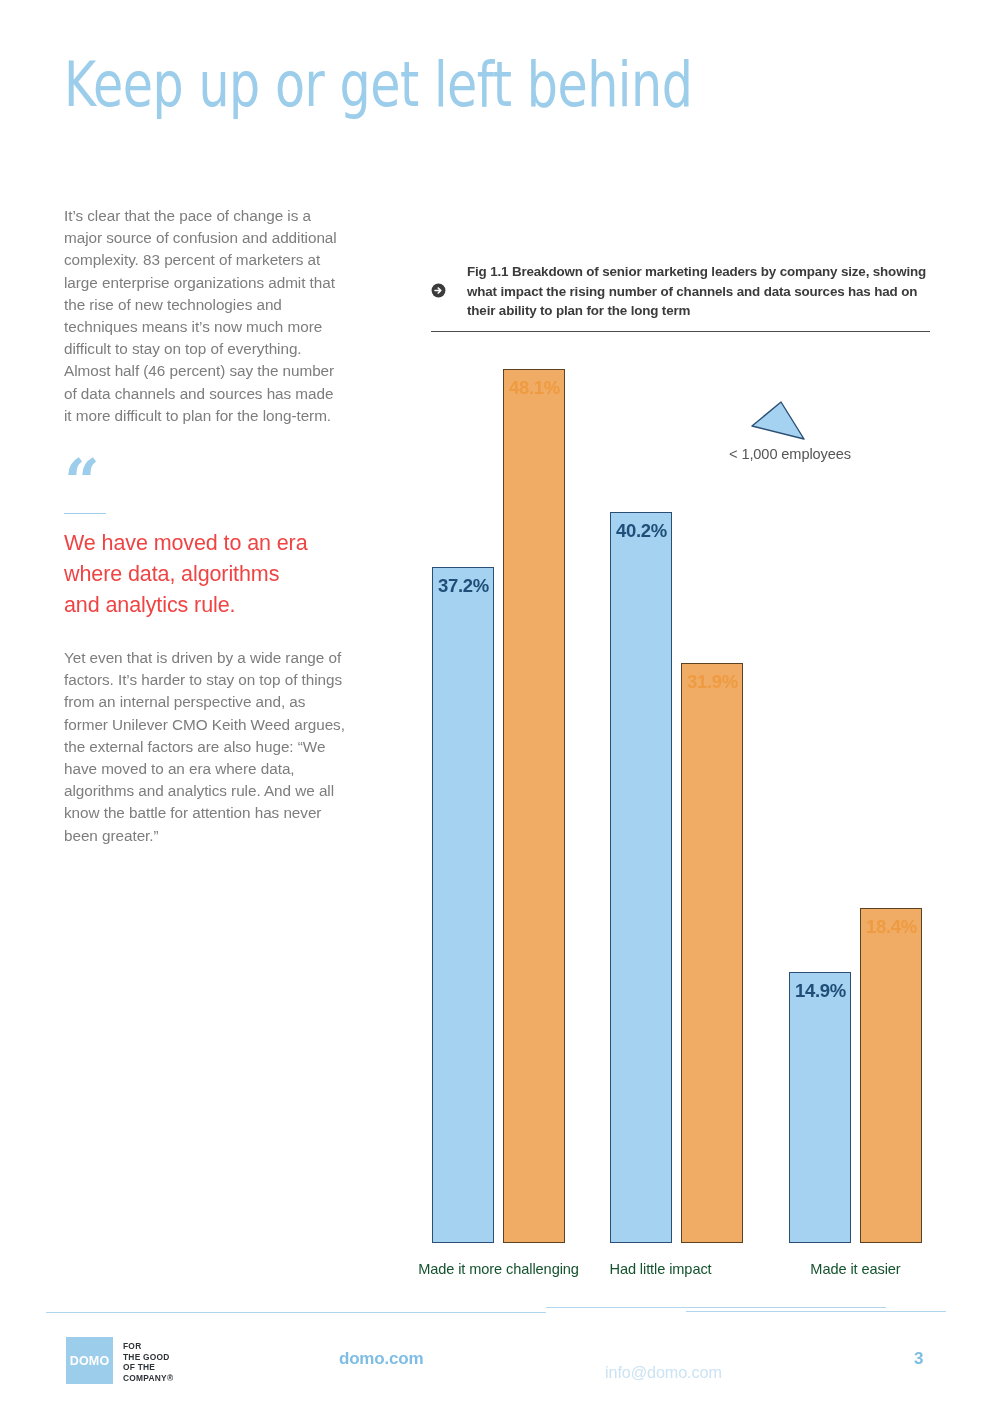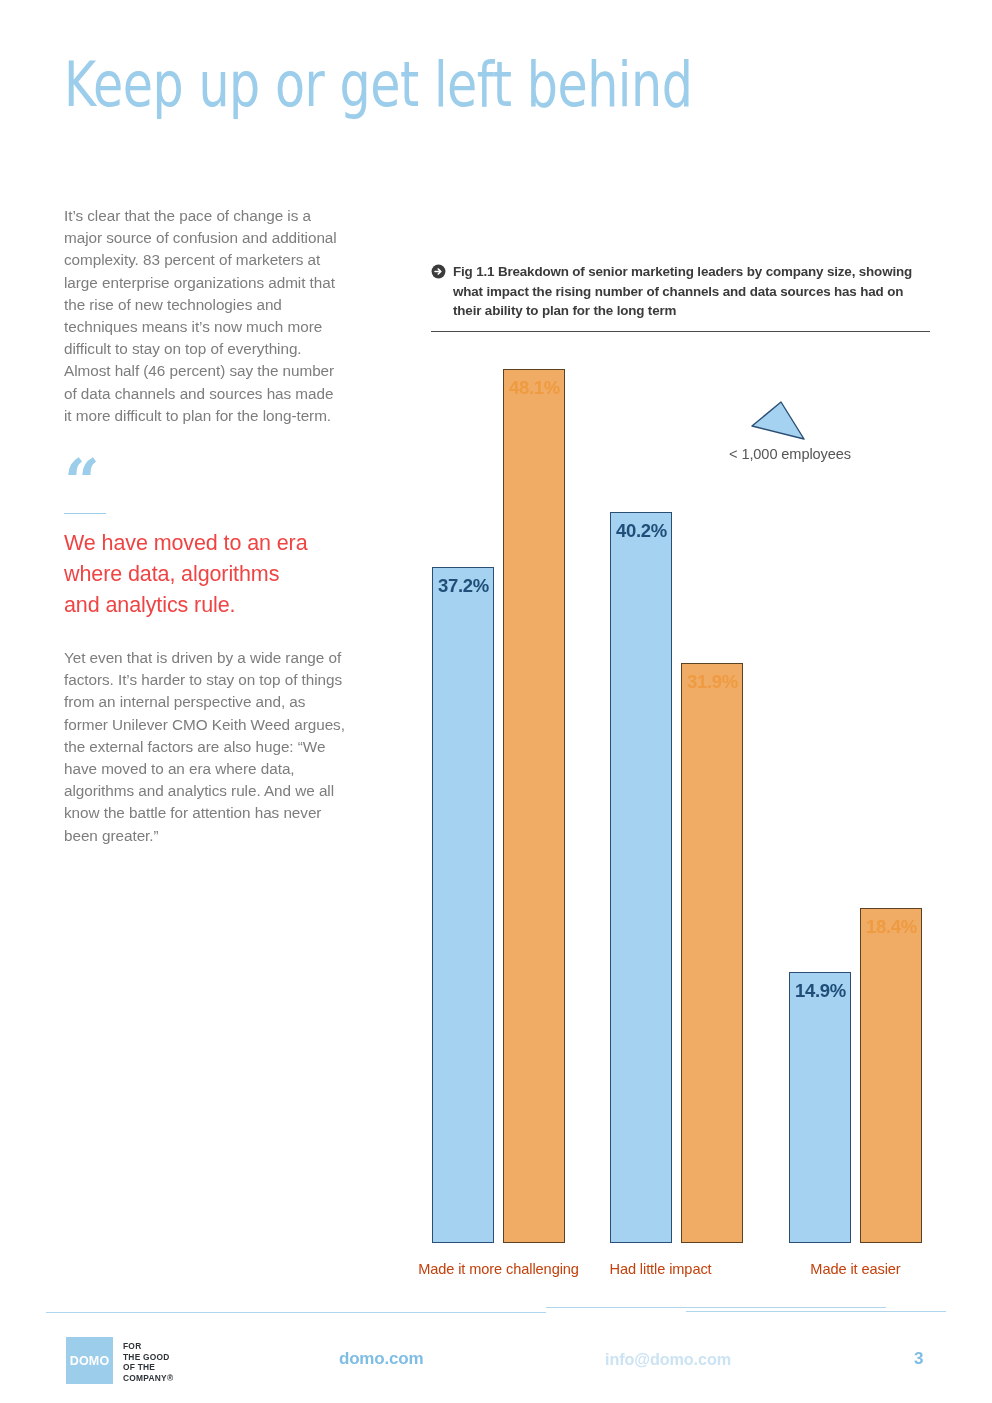--- a/index.html
+++ b/index.html
@@ -80,22 +80,22 @@
 
   
   #figure {
     position: absolute;
     left: 431px;
     top: 262px;
     width: 500px;
   }
   #fig-caption-row {
     display: flex;
-    align-items: flex-start;
-    gap: 7px;
+    align-items: center;
+    gap: 21px;
   }
   #arrow-icon {
     flex: 0 0 auto;
     margin-top: 2px;
   }
   #fig-caption {
     font-size: 13.4px;
     line-height: 19.6px;
     font-weight: 700;
     color: #3b3b3b;
@@ -130,21 +130,21 @@
     font-weight: 700;
     letter-spacing: -0.3px;
     font-family: "Liberation Sans", sans-serif;
     white-space: nowrap;
   }
   .bar-label.blue { color: #1F4E79; }
   .bar-label.orange { color: #EE9B41; text-align: right; }
   .cat-label {
     position: absolute;
     font-size: 14.6px;
-    color: #c2410c;
+    color: #14532d;
     white-space: nowrap;
     text-align: center;
     letter-spacing: -0.1px;
   }
   .legend-row {
     position: absolute;
     display: flex;
     align-items: center;
   }
   .legend-text {
@@ -210,23 +210,23 @@
   #domo-link {
     position: absolute;
     left: 339px; top: 16px;
     font-size: 17px;
     font-weight: 700;
     color: #7FBDE4;
     letter-spacing: -0.2px;
   }
   #email-link {
     position: absolute;
-    left: 605px; top: 17px;
+    left: 605px; top: 30px;
     font-size: 16.2px;
-    font-weight: 700;
+    font-weight: 400;
     color: #CBE3F3;
     letter-spacing: -0.1px;
   }
   #page-number {
     position: absolute;
     left: 914px; top: 16px;
     font-size: 17px;
     font-weight: 700;
     color: #7FBDE4;
   }

